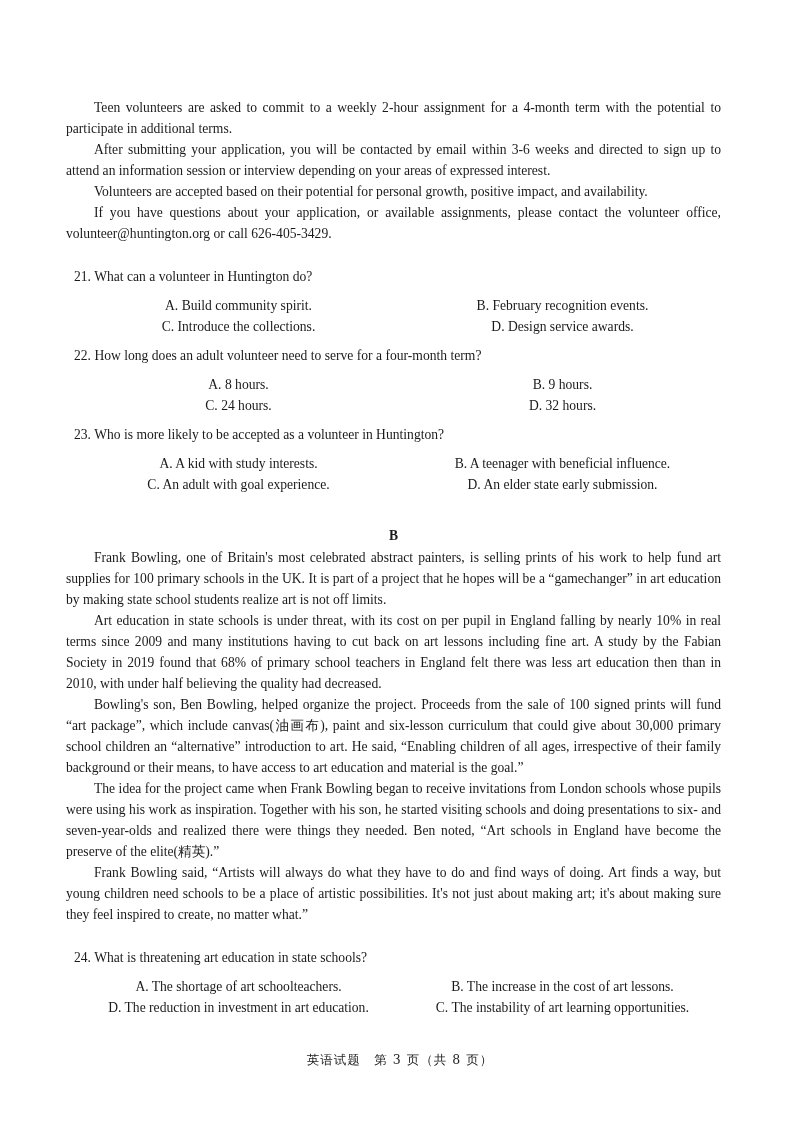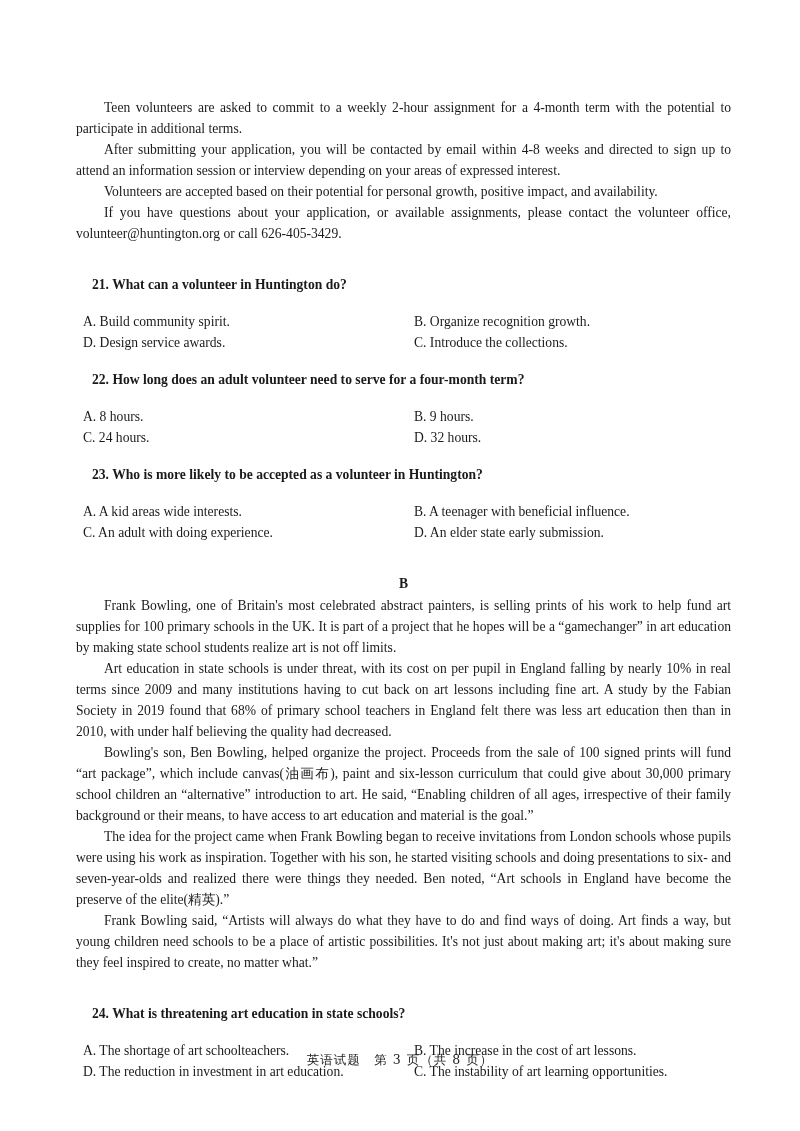--- a/index.html
+++ b/index.html
@@ -1,73 +1,73 @@
 <!DOCTYPE html>
 <html><head>
 <meta charset="utf-8">
 <style>
   html, body { margin: 0; padding: 0; background: #ffffff; }
   body { width: 800px; height: 1131px; position: relative; overflow: hidden; }
   .page {
-    position: absolute; left: 76px; top: 97px; width: 655px;
+    position: absolute; left: 66px; top: 97px; width: 655px;
     font-family: "Liberation Serif", "DejaVu Serif", serif;
     font-size: 13.6px; line-height: 21px; color: #1a1a1a;
   }
   p { margin: 0; text-align: justify; }
   p.indent { text-indent: 28px; }
   .heading { font-weight: bold; }
   .section-letter { text-align: center; font-weight: bold; margin-top: 30px; margin-bottom: 1px; }
   .gap-big { height: 14px; }
-  .question { margin: 16px; font-weight: bold; }
+  .question { margin: 8px; }
   .opts { display: grid; grid-template-columns: 331px 1fr; padding-left: 7px; }
-  .opt { white-space: nowrap; }
+  .opt { white-space: nowrap; text-align: center; }
   .footer {
     position: absolute; left: 0; width: 800px; top: 1052px; text-align: center;
     font-family: "DejaVu Serif", "Liberation Serif", serif; font-size: 12.5px; color: #222;
     letter-spacing: 1px;
   }
 </style>
 </head>
 <body>
 
 <div class="page">
 
   <p class="indent">Teen volunteers are asked to commit to a weekly 2-hour assignment for a 4-month term with the potential to participate in additional terms.</p>
-  <p class="indent">After submitting your application, you will be contacted by email within 4-8 weeks and directed to sign up to attend an information session or interview depending on your areas of expressed interest.</p>
+  <p class="indent">After submitting your application, you will be contacted by email within 3-6 weeks and directed to sign up to attend an information session or interview depending on your areas of expressed interest.</p>
   <p class="indent">Volunteers are accepted based on their potential for personal growth, positive impact, and availability.</p>
   <p class="indent">If you have questions about your application, or available assignments, please contact the volunteer office, volunteer@huntington.org or call 626-405-3429.</p>
 
   <div class="gap-big"></div>
 
   <div>
     <p class="question">21. What can a volunteer in Huntington do?</p>
     <div class="opts">
       <span class="opt">A. Build community spirit.</span>
-      <span class="opt">B. Organize recognition growth.</span>
+      <span class="opt">B. February recognition events.</span>
+      <span class="opt">C. Introduce the collections.</span>
       <span class="opt">D. Design service awards.</span>
-      <span class="opt">C. Introduce the collections.</span>
     </div>
   </div>
 
   <div>
     <p class="question">22. How long does an adult volunteer need to serve for a four-month term?</p>
     <div class="opts">
       <span class="opt">A. 8 hours.</span>
       <span class="opt">B. 9 hours.</span>
       <span class="opt">C. 24 hours.</span>
       <span class="opt">D. 32 hours.</span>
     </div>
   </div>
 
   <div>
     <p class="question">23. Who is more likely to be accepted as a volunteer in Huntington?</p>
     <div class="opts">
-      <span class="opt">A. A kid areas wide interests.</span>
+      <span class="opt">A. A kid with study interests.</span>
       <span class="opt">B. A teenager with beneficial influence.</span>
-      <span class="opt">C. An adult with doing experience.</span>
+      <span class="opt">C. An adult with goal experience.</span>
       <span class="opt">D. An elder state early submission.</span>
     </div>
   </div>
 
   <p class="section-letter">B</p>
 
   <p class="indent">Frank Bowling, one of Britain's most celebrated abstract painters, is selling prints of his work to help fund art supplies for 100 primary schools in the UK. It is part of a project that he hopes will be a “gamechanger” in art education by making state school students realize art is not off limits.</p>
   <p class="indent">Art education in state schools is under threat, with its cost on per pupil in England falling by nearly 10% in real terms since 2009 and many institutions having to cut back on art lessons including fine art. A study by the Fabian Society in 2019 found that 68% of primary school teachers in England felt there was less art education then than in 2010, with under half believing the quality had decreased.</p>
   <p class="indent">Bowling's son, Ben Bowling, helped organize the project. Proceeds from the sale of 100 signed prints will fund “art package”, which include canvas(油画布), paint and six-lesson curriculum that could give about 30,000 primary school children an “alternative” introduction to art. He said, “Enabling children of all ages, irrespective of their family background or their means, to have access to art education and material is the goal.”</p>
   <p class="indent">The idea for the project came when Frank Bowling began to receive invitations from London schools whose pupils were using his work as inspiration. Together with his son, he started visiting schools and doing presentations to six- and seven-year-olds and realized there were things they needed. Ben noted, “Art schools in England have become the preserve of the elite(精英).”</p>

